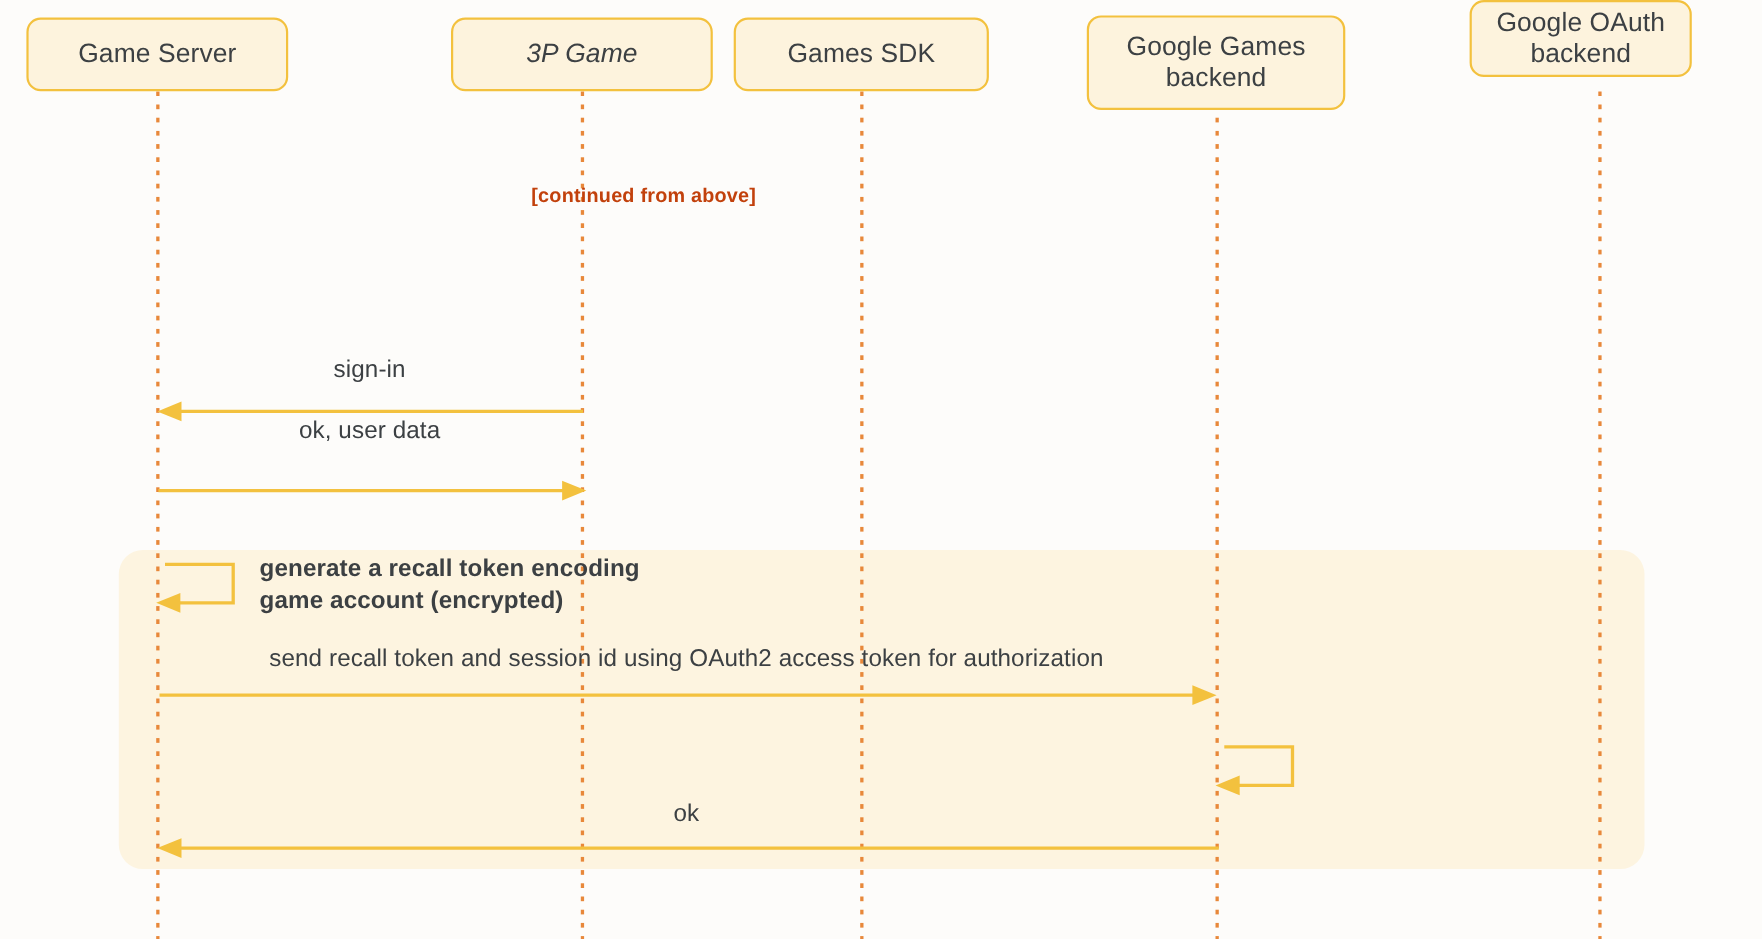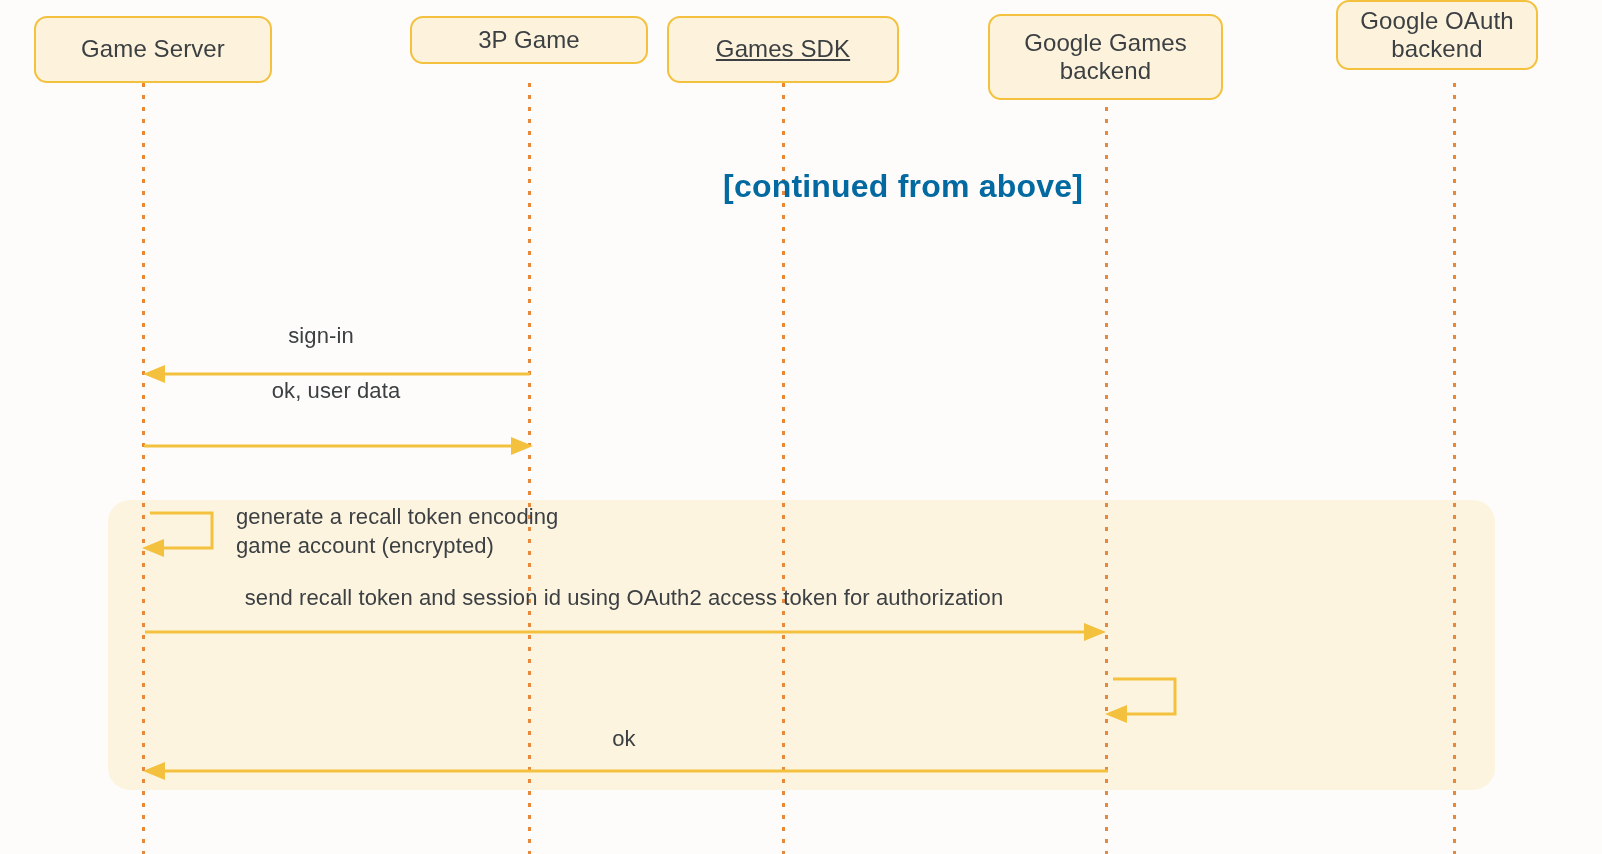--- a/index.html
+++ b/index.html
@@ -56,41 +56,41 @@
   .region {
     position: absolute;
     background: #fdf4e0;
     border-radius: 22px;
     z-index: 1;
   }
 
   
   .diagram-title {
     position: absolute;
-    text-align: right;
-    color: #0369a1;
-    font-size: 32px;
+    text-align: left;
+    color: #c2410c;
+    font-size: 18px;
     font-weight: bold;
     letter-spacing: 0.2px;
     z-index: 5;
     white-space: nowrap;
   }
 
   
   .msg-label {
     position: absolute;
     color: #3c4043;
     font-size: 22px;
     line-height: 1.3;
     letter-spacing: 0.1px;
     z-index: 5;
     white-space: pre-line;
   }
   .msg-label.center { text-align: center; }
-  .msg-label.left   { text-align: left; }
+  .msg-label.left   { text-align: left; font-weight: bold; }
 
   .arrow-svg {
     position: absolute;
     z-index: 3;
     overflow: visible;
   }
 
   .arrow-line {
     stroke: #f3c13e;
     stroke-width: 3;
@@ -106,45 +106,45 @@
 <div id="diagram">
 
   <div class="region" style="left:108px; top:500px; width:1387px; height:290px;"></div>
 
   <div class="lifeline" style="left:142px;"></div>
   <div class="lifeline" style="left:528px;"></div>
   <div class="lifeline" style="left:782px;"></div>
   <div class="lifeline" style="left:1105px;"></div>
   <div class="lifeline" style="left:1453px;"></div>
 
-  <div class="participant" style="left:24px;  top:16px; width:238px; height:67px;margin-left:10px;">
+  <div class="participant" style="left:24px;  top:16px; width:238px; height:67px;">
     <span>Game Server</span>
   </div>
 
-  <div class="participant" style="left:410px; top:16px; width:238px; height:48px;">
+  <div class="participant" style="left:410px; top:16px; width:238px; height:67px;font-style:italic;">
     <span>3P Game</span>
   </div>
 
-  <div class="participant" style="left:667px; top:16px; width:232px; height:67px;text-decoration:underline;">
+  <div class="participant" style="left:667px; top:16px; width:232px; height:67px;">
     <span>Games SDK</span>
   </div>
 
   <div class="participant" style="left:988px; top:14px; width:235px; height:86px;">
     <span>Google Games
 backend</span>
   </div>
 
   <div class="participant" style="left:1336px; top:0; width:202px; height:70px;">
     <span>Google OAuth
 backend</span>
   </div>
 
   <div class="diagram-title" style="left:483px; top:168px; width:600px;">[continued from above]</div>
 
-  <div class="msg-label center" style="left:128px; top:322px; width:386px;">sign-in</div>
+  <div class="msg-label center" style="left:143px; top:322px; width:386px;">sign-in</div>
   <svg class="arrow-svg" style="left:130px; top:360px;" width="410" height="28">
     <line class="arrow-line" x1="28" y1="14" x2="400" y2="14"></line>
     <polygon class="arrow-head" points="13,14 35,5 35,23"></polygon>
   </svg>
 
   <div class="msg-label center" style="left:143px; top:377px; width:386px;">ok, user data</div>
   <svg class="arrow-svg" style="left:130px; top:432px;" width="420" height="28">
     <line class="arrow-line" x1="14" y1="14" x2="388" y2="14"></line>
     <polygon class="arrow-head" points="403,14 381,5 381,23"></polygon>
   </svg>

